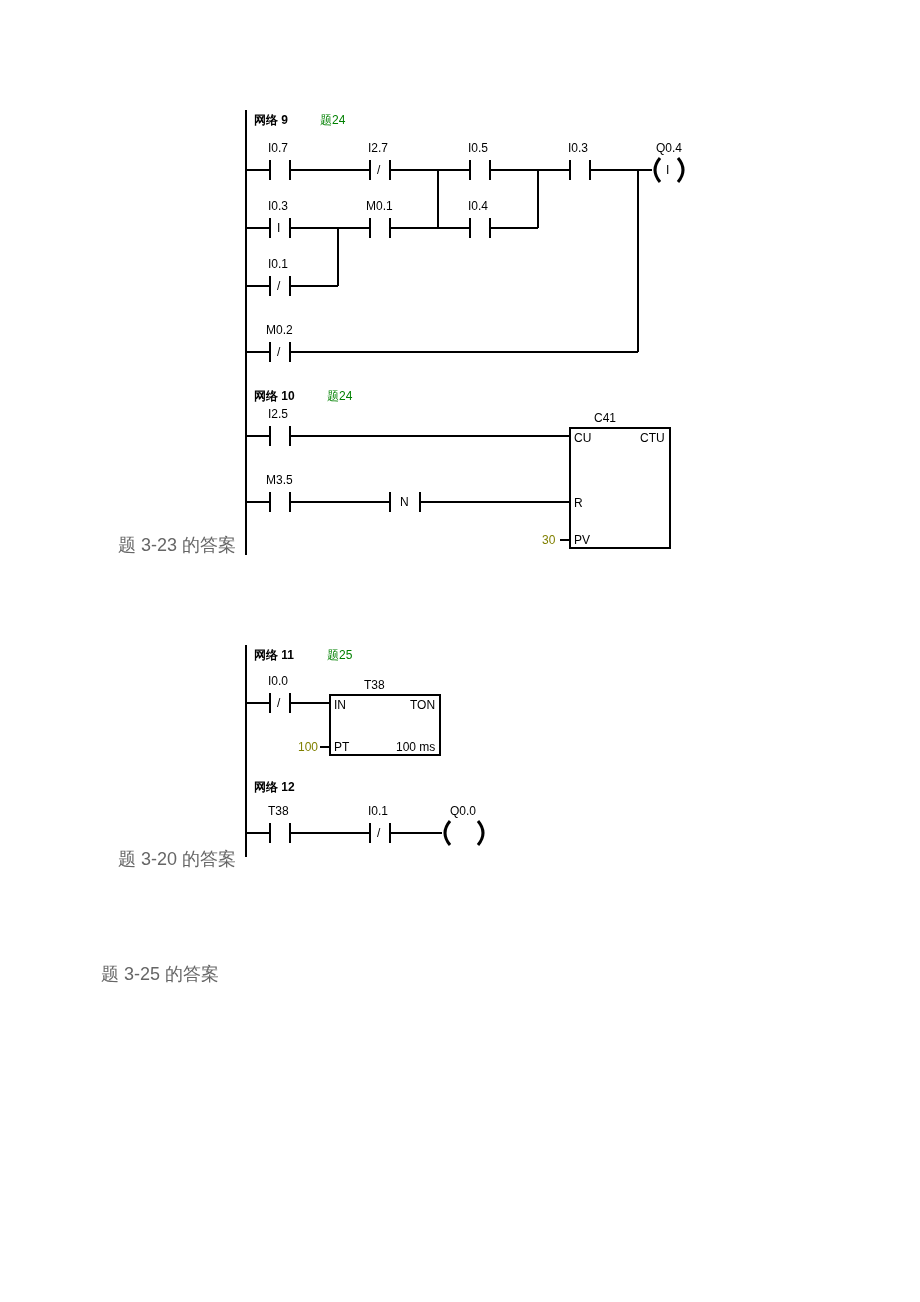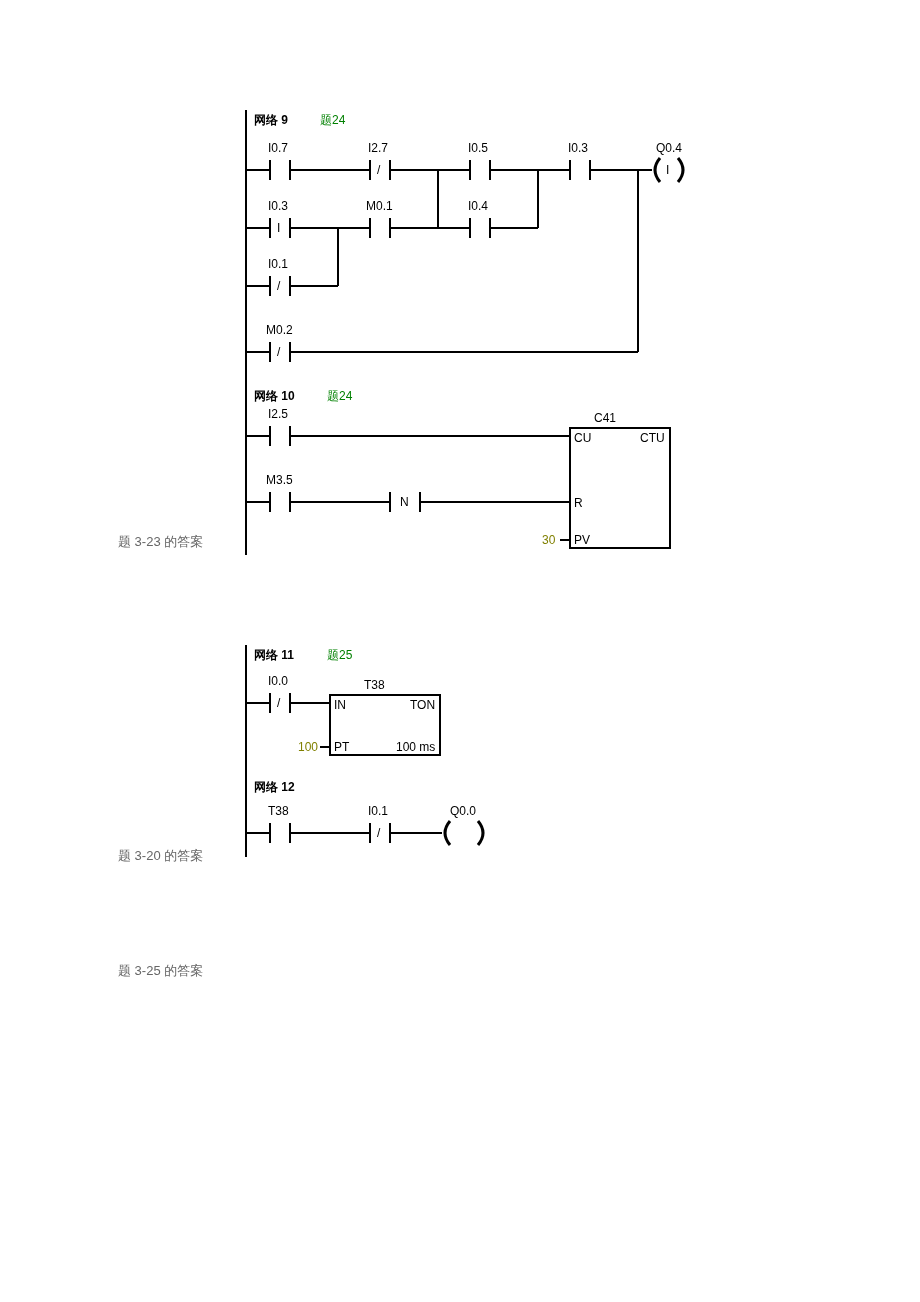--- a/index.html
+++ b/index.html
@@ -1,32 +1,32 @@
 <!DOCTYPE html>
 <html><head>
 <meta charset="utf-8">
 <style>
 html,body{margin:0;padding:0;background:#fff;font-family:"SimSun","Microsoft YaHei",Arial,sans-serif;font-size:12px;color:#000}
 .page{width:920px;height:1302px;position:relative}
-.caption{position:absolute;color:#666;font-size:13px}
+.caption{position:absolute;color:#666;font-size:18px}
 svg text{font-family:Arial,"SimSun",sans-serif;font-size:12px}
 svg .bold{font-weight:bold}
 svg .green{fill:#008000}
 svg .olive{fill:#808000}
 svg line,svg rect,svg path{stroke:#000;stroke-width:2;fill:none}
 svg .coil{stroke-width:3}
 </style>
 </head>
 <body>
 
 <div class="page">
 
 <div class="caption" style="left:118px;top:533px">题 3-23 的答案</div>
 <div class="caption" style="left:118px;top:847px">题 3-20 的答案</div>
-<div class="caption" style="left:118px;top:962px">题 3-25 的答案</div>
+<div class="caption" style="left:101px;top:962px">题 3-25 的答案</div>
 
 <svg style="position:absolute;left:242px;top:110px" width="460" height="450">
 
   <line x1="4" y1="0" x2="4" y2="445"></line>
 
   <text class="bold" x="12" y="14">网络 9</text>
   <text class="green" x="78" y="14">题24</text>
 
   <line x1="4" y1="60" x2="28" y2="60"></line>
   <line x1="28" y1="50" x2="28" y2="70"></line>

